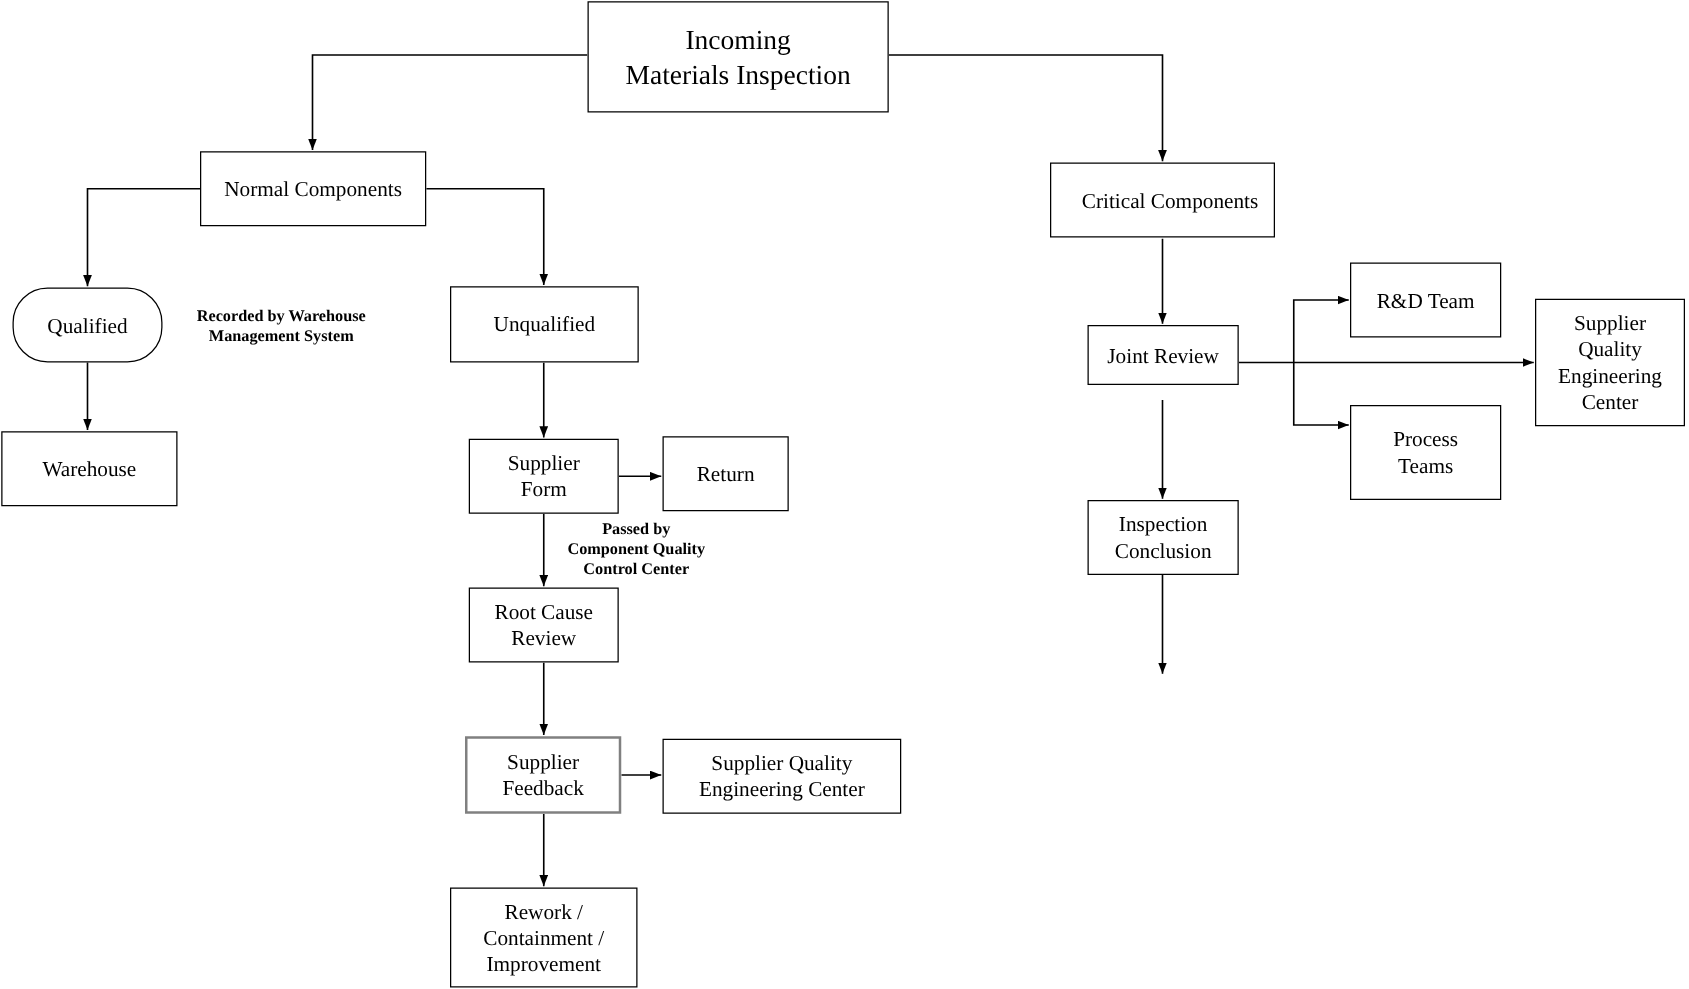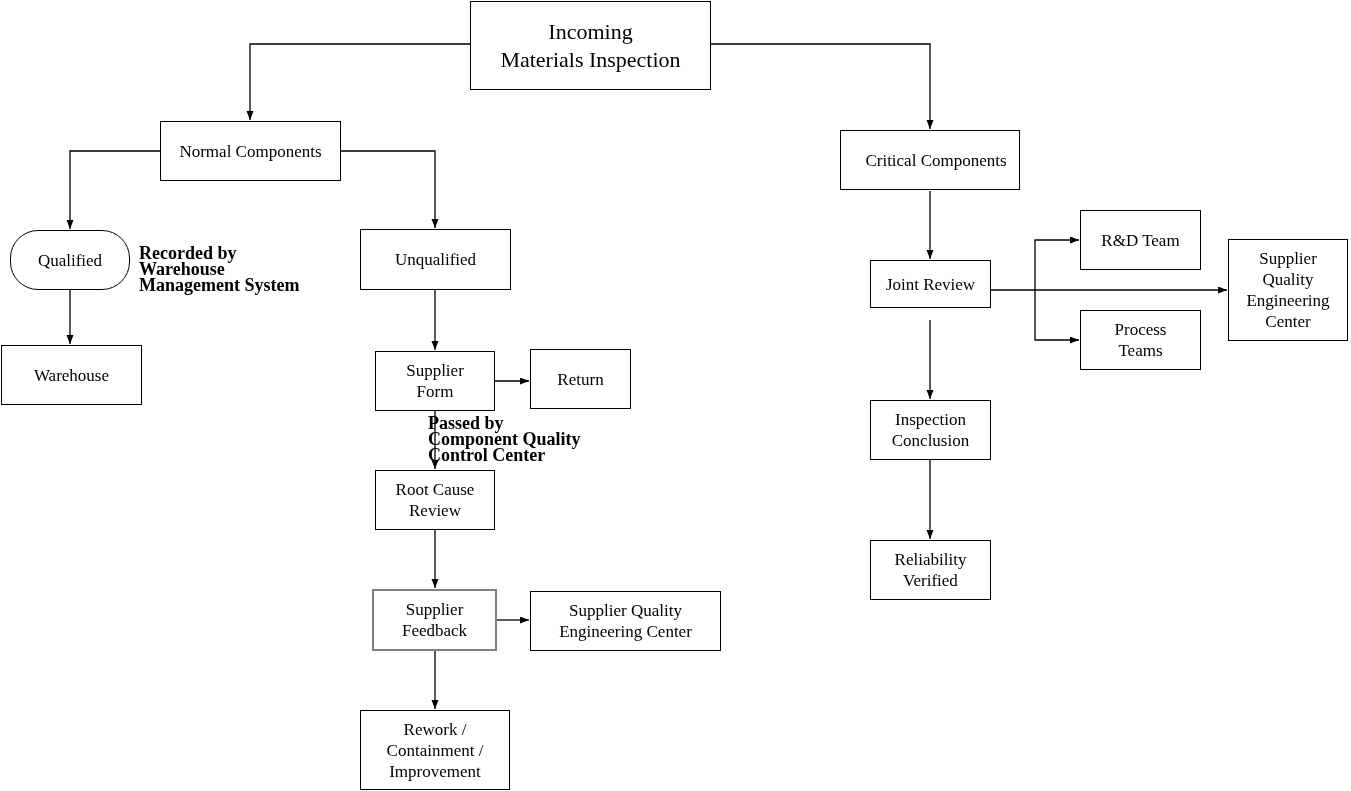--- a/index.html
+++ b/index.html
@@ -30,43 +30,43 @@
     align-items: center;
     justify-content: center;
     text-align: center;
     font-size: 17px;
     line-height: 21px;
     white-space: pre-line;
   }
   .annotation {
     position: absolute;
     color: #000000;
-    font-size: 18px;
+    font-size: 13px;
     line-height: 16px;
     font-weight: 600;
-    text-align: left;
+    text-align: center;
     white-space: pre-line;
   }
 
   
   #n-incoming   { left: 470px;  top: 1px;    width: 241px; height: 89px;  font-size: 22px; line-height: 28px; }
   #n-normal     { left: 160px;  top: 121px;  width: 181px; height: 60px; }
   #n-qualified  { left: 10px;   top: 230px;  width: 120px; height: 60px; border-radius: 28px; }
   #n-warehouse  { left: 1px;    top: 345px;  width: 141px; height: 60px; }
   #n-unqualified{ left: 360px;  top: 229px;  width: 151px; height: 61px; }
   #n-disposal   { left: 375px;  top: 351px;  width: 120px; height: 60px; }
   #n-return     { left: 530px;  top: 349px;  width: 101px; height: 60px; }
   #n-rootcause  { left: 375px;  top: 470px;  width: 120px; height: 60px; }
   #n-supfeed    { left: 372px;  top: 589px;  width: 125px; height: 62px; border: 2px solid #808080; }
   #n-sqec-left  { left: 530px;  top: 591px;  width: 191px; height: 60px; }
   #n-rework     { left: 360px;  top: 710px;  width: 150px; height: 80px; }
   #n-critical   { left: 840px;  top: 130px;  width: 180px; height: 60px; padding-left: 12px; }
   #n-joint      { left: 870px;  top: 260px;  width: 121px; height: 48px; }
   #n-rdteam     { left: 1080px; top: 210px;  width: 121px; height: 60px; }
-  #n-process    { left: 1080px; top: 310px;  width: 121px; height: 60px; }
+  #n-process    { left: 1080px; top: 324px;  width: 121px; height: 76px; }
   #n-sqec-right { left: 1228px; top: 239px;  width: 120px; height: 102px; }
   #n-inspection { left: 870px;  top: 400px;  width: 121px; height: 60px; }
   #n-reliability{ left: 870px;  top: 540px;  width: 121px; height: 60px; }
 
   
   #a-recorded { left: 139px; top: 245px; width: 172px; }
   #a-passed   { left: 428px; top: 415px; width: 162px; }
 </style>
 </head>
 <body>
@@ -122,22 +122,20 @@
   <div class="node" id="n-joint">Joint Review</div>
   <div class="node" id="n-rdteam">R&amp;D Team</div>
   <div class="node" id="n-process">Process
 Teams</div>
   <div class="node" id="n-sqec-right">Supplier
 Quality
 Engineering
 Center</div>
   <div class="node" id="n-inspection">Inspection
 Conclusion</div>
-  <div class="node" id="n-reliability">Reliability
-Verified</div>
 
   <div class="annotation" id="a-recorded">Recorded by Warehouse
 Management System</div>
   <div class="annotation" id="a-passed">Passed by
 Component Quality
 Control Center</div>
 
 </div>
 
 </body></html>

